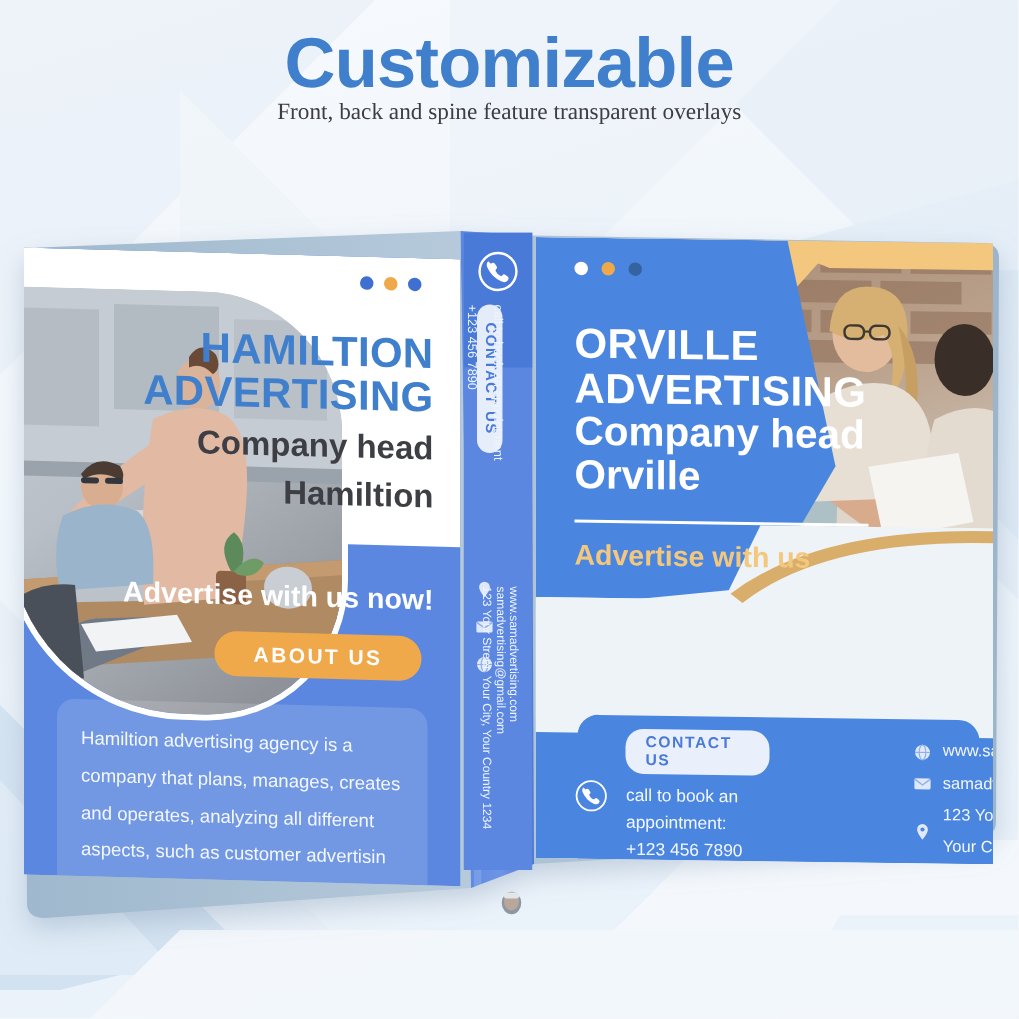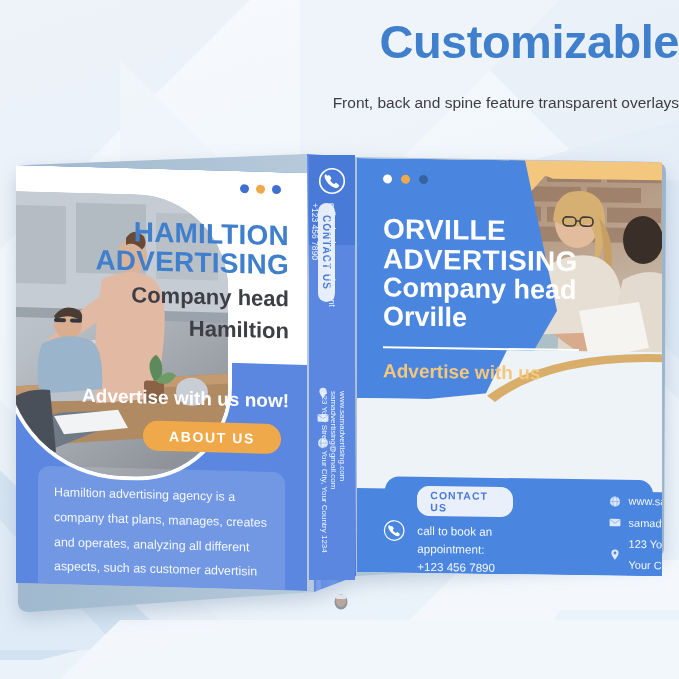--- a/index.html
+++ b/index.html
@@ -7,28 +7,29 @@
   body {
     font-family: "Liberation Sans", sans-serif;
     background: #f4f8fc;
     position: relative;
   }
 
   
   #bg { position:absolute; inset:0; z-index:0; }
 
   
-  .header { position:absolute; left:0; top:18px; width:679px; text-align:right; z-index:5; }
+  .header { position:absolute; left:0; top:18px; width:679px; text-align:center; z-index:5; }
   .headline {
     font-size:47px; font-weight:bold; color:#3f7fcc; letter-spacing:-0.5px;
     line-height:1.0;
   }
   .subline {
-    margin-top:28px; font-size:15.5px; color:#3d3d42; line-height:1.35;
+    margin-top:0; font-size:15.5px; color:#3d3d42; line-height:1.35;
     font-weight:400;
+    font-family:Liberation Serif, serif;
   }
 
   
   #binder { position:absolute; left:0; top:0; width:679px; height:679px; z-index:4; }
 
   
   .panel { width:100%; height:100%; position:relative; overflow:hidden; }
 
   
   .lp { background:#5b87e0; font-family:"Liberation Sans", sans-serif; }

